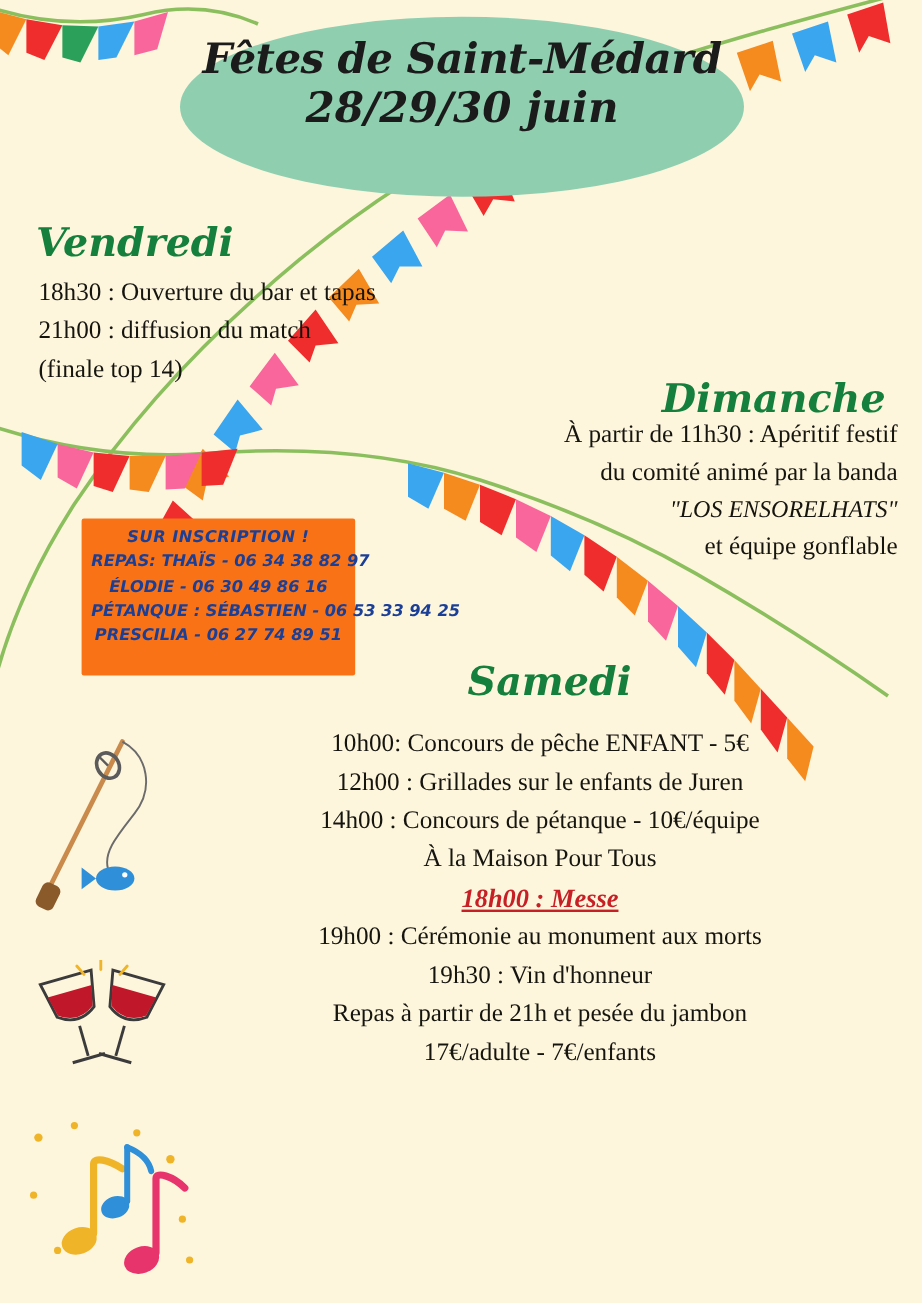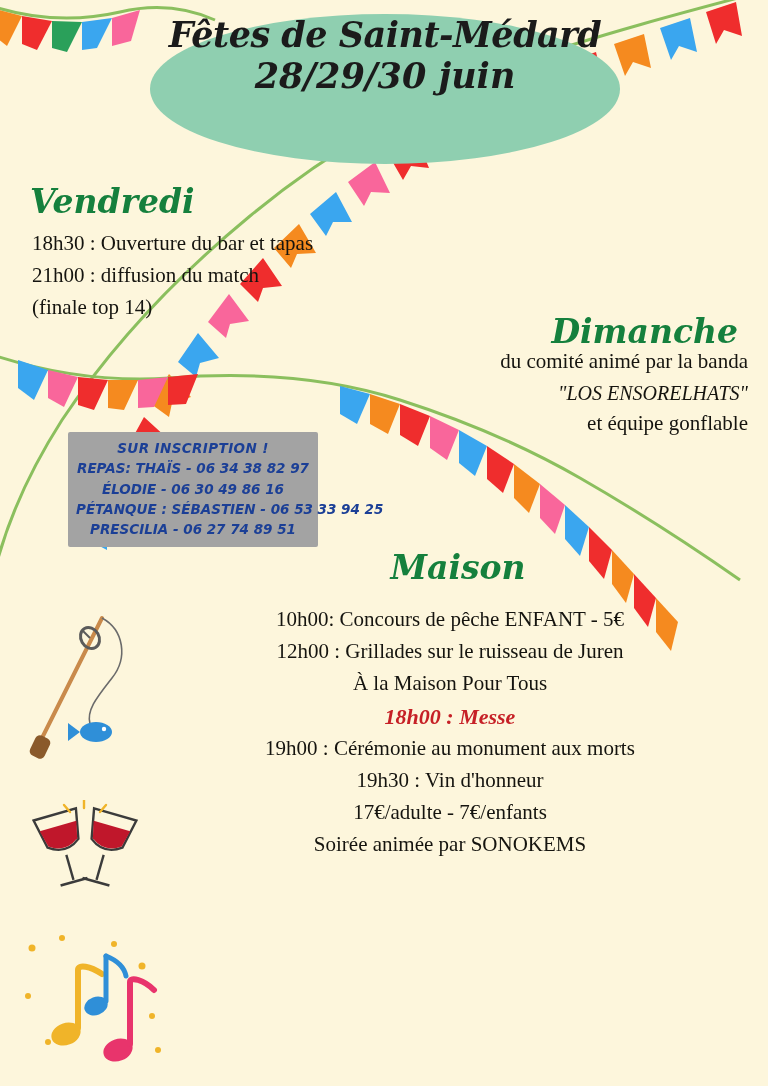--- a/index.html
+++ b/index.html
@@ -32,21 +32,21 @@
     top: 14px;
     width: 470px;
     height: 150px;
     background: #8fcfb0;
     border-radius: 50% / 50%;
     z-index: 3;
   }
   #title-block {
     position: absolute;
     left: 150px;
-    top: 15px;
+    top: 30px;
     width: 470px;
     text-align: center;
     z-index: 4;
   }
   #title-line1 {
     font-family: "DejaVu Serif", serif;
     font-weight: bold;
     font-style: italic;
     font-size: 35px;
     color: #1b1b1b;
@@ -110,31 +110,32 @@
     top: 604px;
     width: 600px;
     z-index: 5;
     text-align: center;
   }
   #samedi-list .prog-line { text-align: center; }
   #samedi-list .messe {
     font-weight: bold;
     font-style: italic;
     color: #c62026;
+    text-decoration: underline;
     font-size: 22px;
   }
 
   
   #inscription-box {
     position: absolute;
     left: 68px;
     top: 432px;
-    width: 250px;
-    background: #a3a3a3;
-    padding: 6px 8px 8px;
+    width: 228px;
+    background: #f97316;
+    padding: 6px 8px 24px;
     text-align: center;
     z-index: 6;
     border-radius: 2px;
   }
   #inscription-box .ins-line {
     font-family: "DejaVu Sans", sans-serif;
     font-variant: small-caps;
     font-style: italic;
     font-weight: bold;
     font-size: 13.5px;
@@ -223,43 +224,45 @@
 
   <div class="day-heading" id="heading-vendredi">Vendredi</div>
   <div id="vendredi-list">
     <div class="prog-line">18h30 : Ouverture du bar et tapas</div>
     <div class="prog-line">21h00 : diffusion du match</div>
     <div class="prog-line">(finale top 14)</div>
   </div>
 
   <div class="day-heading" id="heading-dimanche">Dimanche</div>
   <div id="dimanche-list">
+    <div class="prog-line">À partir de 11h30 : Apéritif festif</div>
     <div class="prog-line">du comité animé par la banda</div>
     <div class="prog-line italic-quote">"LOS ENSORELHATS"</div>
     <div class="prog-line">et équipe gonflable</div>
   </div>
 
   <div id="inscription-box">
     <div class="ins-line ins-title">SUR INSCRIPTION !</div>
     <div class="ins-line">REPAS: THAÏS - 06 34 38 82 97</div>
     <div class="ins-line">ÉLODIE - 06 30 49 86 16</div>
     <div class="ins-line">PÉTANQUE : SÉBASTIEN - 06 53 33 94 25</div>
     <div class="ins-line">PRESCILIA - 06 27 74 89 51</div>
   </div>
 
-  <div class="day-heading" id="heading-samedi">Maison</div>
+  <div class="day-heading" id="heading-samedi">Samedi</div>
   <div id="samedi-list">
     <div class="prog-line">10h00: Concours de pêche ENFANT - 5€</div>
-    <div class="prog-line">12h00 : Grillades sur le ruisseau de Juren</div>
+    <div class="prog-line">12h00 : Grillades sur le enfants de Juren</div>
+    <div class="prog-line">14h00 : Concours de pétanque - 10€/équipe</div>
     <div class="prog-line">À la Maison Pour Tous</div>
     <div class="prog-line messe">18h00 : Messe</div>
     <div class="prog-line">19h00 : Cérémonie au monument aux morts</div>
     <div class="prog-line">19h30 : Vin d'honneur</div>
+    <div class="prog-line">Repas à partir de 21h et pesée du jambon</div>
     <div class="prog-line">17€/adulte - 7€/enfants</div>
-    <div class="prog-line">Soirée animée par SONOKEMS</div>
   </div>
 
   <svg class="illus" id="illus-fishing" width="130" height="170" viewBox="0 0 130 170">
     <line x1="14" y1="150" x2="78" y2="22" stroke="#c98a4b" stroke-width="4" stroke-linecap="round"></line>
     <rect x="8" y="140" width="16" height="22" rx="5" transform="rotate(26 16 151)" fill="#8a5a2b"></rect>
     <ellipse cx="66" cy="42" rx="9" ry="11" fill="none" stroke="#5b5b5b" stroke-width="3" transform="rotate(-30 66 42)"></ellipse>
     <line x1="66" y1="42" x2="58" y2="34" stroke="#5b5b5b" stroke-width="2"></line>
     <path d="M78 22 C 100 34 104 62 88 82 C 74 100 62 114 66 128" stroke="#6b6b6b" stroke-width="1.6" fill="none"></path>
     <g transform="translate(58,122)">
       <ellipse cx="14" cy="14" rx="16" ry="10" fill="#2f8fd8"></ellipse>

